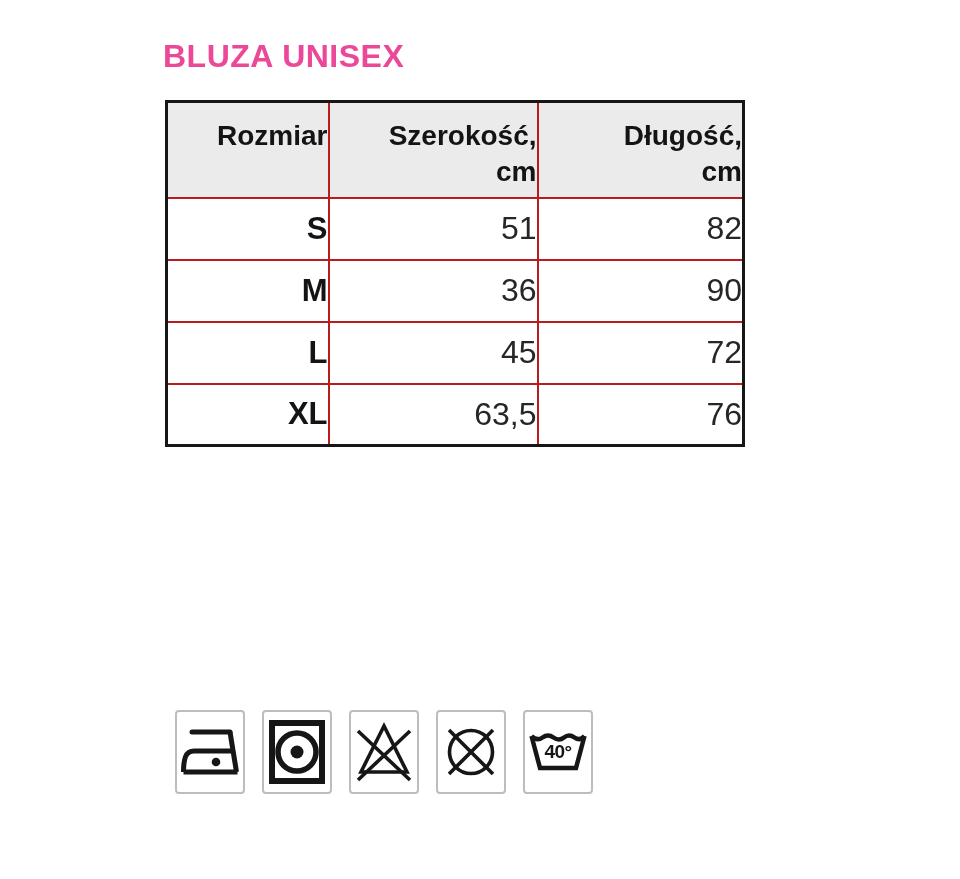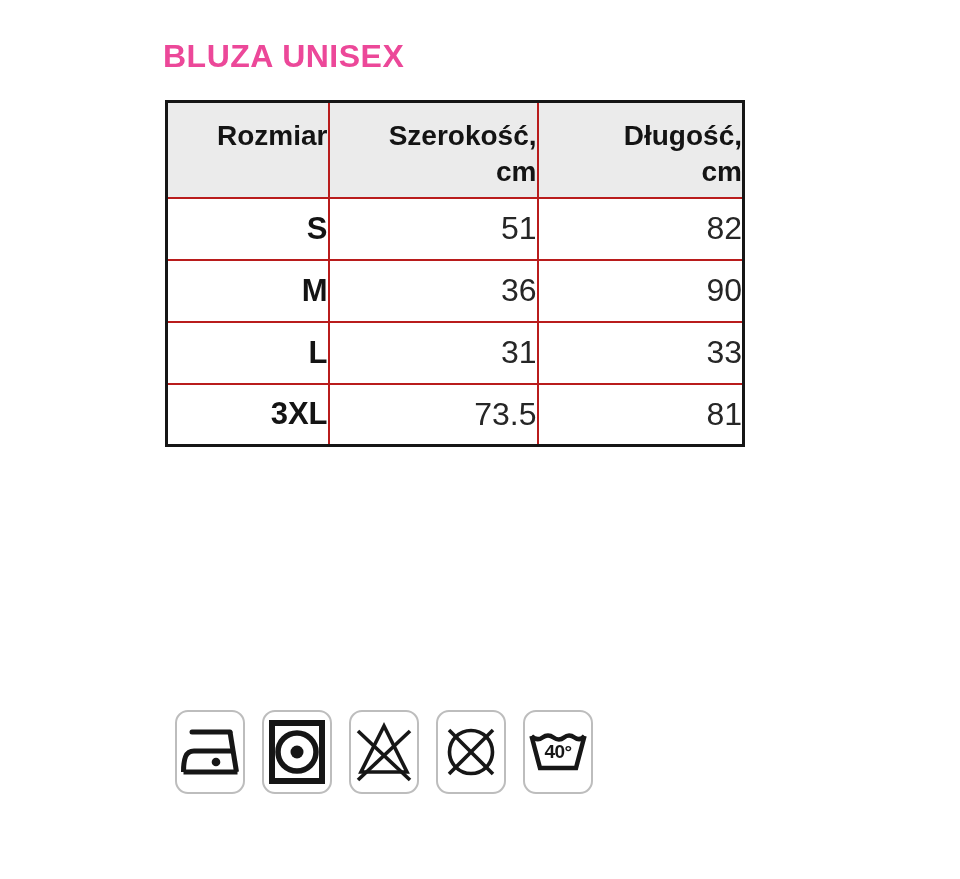--- a/index.html
+++ b/index.html
@@ -13,21 +13,21 @@
          table-layout:fixed;width:577px;border:3px solid #161616;}
   .size-chart th,.size-chart td{border:2px solid #b91c1c;text-align:right;
          padding:0;box-sizing:border-box;}
   .size-chart thead th{background:#ebebeb;height:96px;vertical-align:top;
          padding-top:15px;font-size:28px;font-weight:bold;line-height:1.3;
          white-space:pre-line;color:#141414;}
   .size-chart tbody th{height:62px;font-size:31px;font-weight:bold;color:#141414;}
   .size-chart tbody td{height:62px;font-size:32px;font-weight:normal;color:#262626;}
 
   .care-icons{position:absolute;left:175px;top:710px;display:flex;gap:17px;}
-  .care-box{width:66px;height:80px;border:2px solid #bdbdbd;border-radius:13px;
+  .care-box{width:66px;height:80px;border:2px solid #bdbdbd;border-radius:4px;
          background:#fff;display:flex;align-items:center;justify-content:center;
          position:relative;}
   .care-box svg{display:block;}
   .wash-label{position:absolute;left:0;right:0;top:29px;text-align:center;
          font-size:19px;font-weight:bold;color:#161616;letter-spacing:-0.5px;}
 </style>
 </head>
 <body>
 
 <div class="page">
@@ -55,27 +55,27 @@
         <td>51</td>
         <td>82</td>
       </tr>
       <tr>
         <th>M</th>
         <td>36</td>
         <td>90</td>
       </tr>
       <tr>
         <th>L</th>
-        <td>31</td>
-        <td>33</td>
+        <td>45</td>
+        <td>72</td>
       </tr>
       <tr>
-        <th>3XL</th>
-        <td>73.5</td>
-        <td>81</td>
+        <th>XL</th>
+        <td>63,5</td>
+        <td>76</td>
       </tr>
     </tbody>
   </table>
 
   <div class="care-icons">
 
     <div class="care-box">
       <svg width="62" height="74" viewBox="0 0 62 74" fill="none" stroke="#161616" stroke-width="5">
         <path d="M13 17 H51" stroke-linecap="round"></path>
         <path d="M51 17 L57.5 57"></path>

